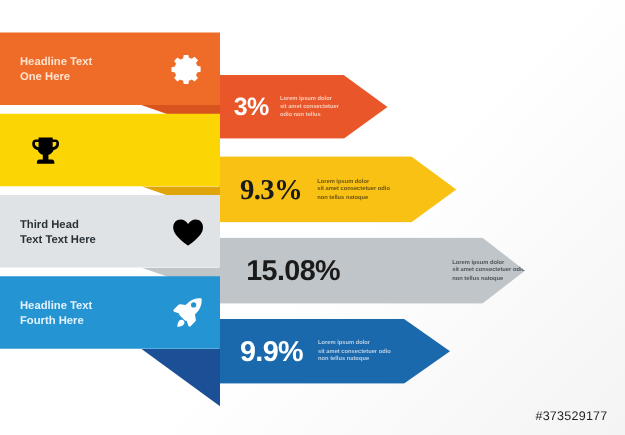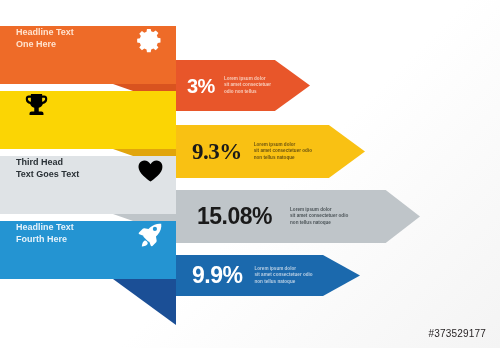--- a/index.html
+++ b/index.html
@@ -57,41 +57,42 @@
     padding-left: 17px;
   }
   #arrow-2 .pct { font-size: 23px; color: #1a1a1a; font-family: Liberation Serif, serif; }
   #arrow-2 .lorem { color: #6d5510; margin-left: 12px; }
 
   #arrow-3 {
     left: 175px; top: 190px; width: 245px; height: 53px;
     background: #bfc5c9;
     clip-path: polygon(0 0, 86% 0, 100% 50%, 86% 100%, 0 100%);
     padding-left: 22px;
+    justify-content: space-between;
   }
   #arrow-3 .pct { font-size: 23px; color: #1a1a1a; }
   #arrow-3 .lorem { color: #4d5559; margin-left: 18px; }
 
   #arrow-4 {
-    left: 175px; top: 255px; width: 185px; height: 41px;
+    left: 175px; top: 255px; width: 185px; height: 52px;
     background: #1b69ad;
     clip-path: polygon(0 0, 80% 0, 100% 50%, 80% 100%, 0 100%);
     padding-left: 17px;
   }
   #arrow-4 .pct { font-size: 23px; color: #ffffff; }
   #arrow-4 .lorem { color: #b9cfe4; margin-left: 12px; }
 
   
   .banner {
     position: absolute;
     left: 0;
     width: 176px;
     height: 58px;
     display: flex;
-    align-items: flex-start;
+    align-items: center;
     box-sizing: border-box;
     padding-left: 16px;
   }
   .banner .title {
     font-size: 9px;
     font-weight: bold;
     line-height: 1.35;
     white-space: pre-line;
     flex: 1;
   }
@@ -193,21 +194,21 @@
   <div class="banner" id="banner-2">
     <span class="icon">
       <svg width="27" height="27" viewBox="0 0 24 24" fill="#000000">
         <path d="M19 4h-2V2.6H7V4H5C3.6 4 2.5 5.1 2.5 6.5v1C2.5 9.6 4.2 11.3 6.3 11.5c.6 1.7 2 3 3.7 3.4v3.4H7.6c-1 0-1.8.8-1.8 1.8v1.3h12.4v-1.3c0-1-.8-1.8-1.8-1.8H14v-3.4c1.7-.4 3.1-1.7 3.7-3.4 2.1-.2 3.8-1.9 3.8-4v-1C21.5 5.1 20.4 4 19 4zM4.4 7.5v-1c0-.3.3-.6.6-.6h2v3.7c-1.5-.2-2.6-1.5-2.6-2.1zm15.2 0c0 .6-1.1 1.9-2.6 2.1V5.9h2c.3 0 .6.3.6.6v1z"></path>
       </svg>
     </span>
   </div>
 
   <div class="banner" id="banner-3">
     <span class="title">Third Head
-Text Goes Text</span>
+Text Text Here</span>
     <span class="icon">
       <svg width="29" height="29" viewBox="0 0 24 24" fill="#000000">
         <path d="M12 21s-8.2-5.2-9.6-10.1C1.3 7 3.6 3.8 7 3.8c2.1 0 3.9 1.2 5 3 1.1-1.8 2.9-3 5-3 3.4 0 5.7 3.2 4.6 7.1C20.2 15.8 12 21 12 21z"></path>
       </svg>
     </span>
   </div>
 
   <div class="banner" id="banner-4">
     <span class="title">Headline Text
 Fourth Here</span>

